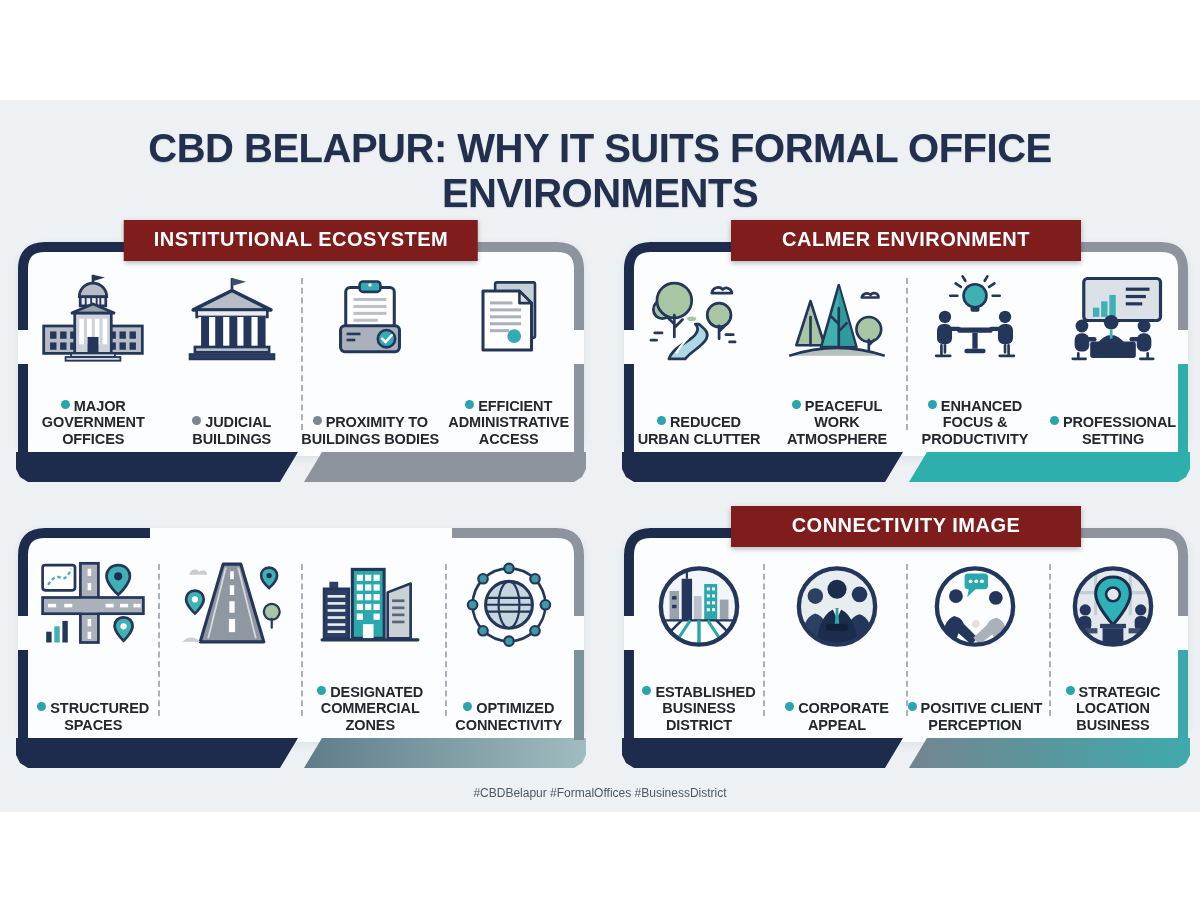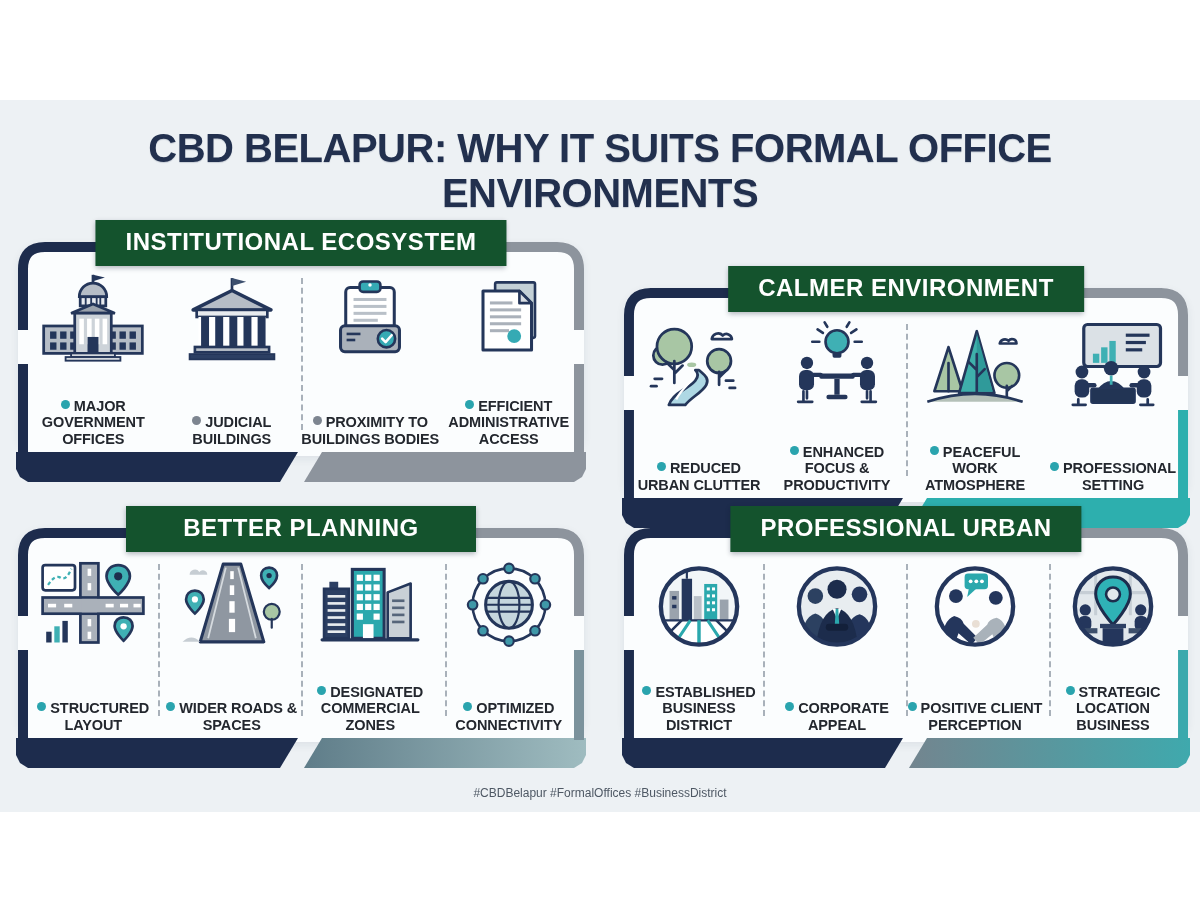--- a/index.html
+++ b/index.html
@@ -7,24 +7,24 @@
     --bg:#edf1f4; --ink:#23272e;
   }
   html,body{margin:0;padding:0;background:#fff;}
   .stage{position:relative;width:1200px;height:900px;background:#fff;overflow:hidden;
          font-family:"Liberation Sans",sans-serif;}
   .canvas{position:absolute;left:0;top:100px;width:1200px;height:712px;background:var(--bg);}
   .title{position:absolute;top:26px;left:0;width:100%;text-align:center;margin:0;
          font-size:40px;font-weight:700;color:#22304e;letter-spacing:-0.5px;
          text-shadow:0 1px 1px rgba(30,45,75,.18);}
   .panel{position:absolute;width:574px;height:262px;}
-  .p1{left:14px;top:120px;} .p2{left:620px;top:120px;width:572px;margin-top:46px;}
+  .p1{left:14px;top:120px;} .p2{left:620px;top:120px;width:572px;}
   .p3{left:14px;top:406px;} .p4{left:620px;top:406px;width:572px;}
   .pheader{position:absolute;top:0;left:50%;transform:translateX(-50%);z-index:3;
-           background:#14532d;color:#fff;font-weight:700;font-size:24px;letter-spacing:.5px;
+           background:#7f1d1d;color:#fff;font-weight:700;font-size:20px;letter-spacing:.5px;
            padding:8px 30px 10px;min-width:290px;text-align:center;white-space:nowrap;
            box-shadow:0 2px 5px rgba(10,20,40,.3);}
   .pbox{position:absolute;left:4px;right:4px;top:22px;height:214px;background:#fbfdfe;
         border-radius:24px;box-shadow:0 3px 8px rgba(30,45,75,.08);}
   .frame{position:absolute;left:4px;top:22px;width:calc(100% - 8px);height:214px;z-index:2;pointer-events:none;}
   .frame path{fill:none;stroke-width:10;}
   .fl{stroke:var(--navy);}
   .frt{stroke:var(--gray);}
   .frb{stroke:var(--gray);}
   .p2 .frb{stroke:#2dafae;} .p3 .frb{stroke:#7b929c;} .p4 .frb{stroke:#3aa9ad;}
@@ -192,53 +192,53 @@
               <rect x="88" y="66" width="11" height="3" rx="1.5" fill="#24365a"></rect>
                 <rect x="92" y="74" width="9" height="3" rx="1.5" fill="#24365a"></rect>
               <ellipse cx="52" cy="50" rx="5" ry="2.5" fill="#a8c6a4"></ellipse>
             </svg>
           </div>
           <div class="lab"><span class="dot t"></span><span>REDUCED URBAN CLUTTER</span></div>
         </div>
         <div class="col">
           <div class="icon">
             <svg width="106" height="95" viewBox="0 0 120 104">
+              <path d="M88 26 a6 6 0 0 1 10 -3 a5 5 0 0 1 9 3 z" fill="#fff" stroke="#24365a" stroke-width="3" stroke-linejoin="round"></path>
+              <polygon points="30,30 14,80 46,80" fill="#a8c6a4" stroke="#24365a" stroke-width="3" stroke-linejoin="round"></polygon>
+              <path d="M30 48 v32" stroke="#24365a" stroke-width="3" stroke-linecap="round"></path>
+              <polygon points="62,12 42,82 82,82" fill="#3fb0ab" stroke="#24365a" stroke-width="3" stroke-linejoin="round"></polygon>
+              <polygon points="62,14 62,80 80,80" fill="#2f9a9a"></polygon>
+              <path d="M62 38 v44 M62 56 l-9 -9 M62 64 l9 -9" stroke="#24365a" stroke-width="3" stroke-linecap="round"></path>
+              <circle cx="96" cy="62" r="14" fill="#a8c6a4" stroke="#24365a" stroke-width="3"></circle>
+              <path d="M96 74 v14 M96 80 l6 -6" stroke="#24365a" stroke-width="3" stroke-linecap="round"></path>
+              <path d="M6 92 Q60 74 114 92" fill="#b4c0b8" stroke="#24365a" stroke-width="3"></path>
+            </svg>
+          </div>
+          <div class="lab"><span class="dot t"></span><span>PEACEFUL WORK ATMOSPHERE</span></div>
+        </div>
+        <div class="col">
+          <div class="icon">
+            <svg width="106" height="95" viewBox="0 0 120 104">
               <circle cx="60" cy="24" r="13" fill="#3fb0b4" stroke="#24365a" stroke-width="3"></circle>
               <rect x="55" y="36" width="10" height="6" rx="2" fill="#24365a"></rect>
               <path d="M38 10 l6 4 M82 10 l-6 4 M32 24 h8 M80 24 h8 M46 2 l3 5 M74 2 l-3 5" stroke="#24365a" stroke-width="3" stroke-linecap="round"></path>
               <circle cx="26" cy="48" r="7" fill="#24365a"></circle>
               <rect x="17" y="56" width="17" height="23" rx="7" fill="#24365a"></rect>
               <rect x="28" y="59" width="16" height="5" rx="2.5" fill="#24365a"></rect>
               <path d="M22 80 v12 M16 92 h16 M26 80 v8" stroke="#24365a" stroke-width="3" stroke-linecap="round"></path>
               <circle cx="94" cy="48" r="7" fill="#24365a"></circle>
               <rect x="86" y="56" width="17" height="23" rx="7" fill="#24365a"></rect>
               <rect x="76" y="59" width="16" height="5" rx="2.5" fill="#24365a"></rect>
               <path d="M98 80 v12 M88 92 h16 M94 80 v8" stroke="#24365a" stroke-width="3" stroke-linecap="round"></path>
               <rect x="40" y="60" width="40" height="6" rx="2" fill="#24365a"></rect>
               <rect x="57" y="66" width="6" height="18" fill="#24365a"></rect>
               <rect x="48" y="84" width="24" height="5" rx="2.5" fill="#24365a"></rect>
             </svg>
           </div>
           <div class="lab"><span class="dot t"></span><span>ENHANCED FOCUS &amp; PRODUCTIVITY</span></div>
-        </div>
-        <div class="col">
-          <div class="icon">
-            <svg width="106" height="95" viewBox="0 0 120 104">
-              <path d="M88 26 a6 6 0 0 1 10 -3 a5 5 0 0 1 9 3 z" fill="#fff" stroke="#24365a" stroke-width="3" stroke-linejoin="round"></path>
-              <polygon points="30,30 14,80 46,80" fill="#a8c6a4" stroke="#24365a" stroke-width="3" stroke-linejoin="round"></polygon>
-              <path d="M30 48 v32" stroke="#24365a" stroke-width="3" stroke-linecap="round"></path>
-              <polygon points="62,12 42,82 82,82" fill="#3fb0ab" stroke="#24365a" stroke-width="3" stroke-linejoin="round"></polygon>
-              <polygon points="62,14 62,80 80,80" fill="#2f9a9a"></polygon>
-              <path d="M62 38 v44 M62 56 l-9 -9 M62 64 l9 -9" stroke="#24365a" stroke-width="3" stroke-linecap="round"></path>
-              <circle cx="96" cy="62" r="14" fill="#a8c6a4" stroke="#24365a" stroke-width="3"></circle>
-              <path d="M96 74 v14 M96 80 l6 -6" stroke="#24365a" stroke-width="3" stroke-linecap="round"></path>
-              <path d="M6 92 Q60 74 114 92" fill="#b4c0b8" stroke="#24365a" stroke-width="3"></path>
-            </svg>
-          </div>
-          <div class="lab"><span class="dot t"></span><span>PEACEFUL WORK ATMOSPHERE</span></div>
         </div>
         <div class="col">
           <div class="icon">
             <svg width="110" height="95" viewBox="0 0 120 104">
               <rect x="28" y="6" width="84" height="46" rx="4" fill="#dbe1e6" stroke="#24365a" stroke-width="3.5"></rect>
               <rect x="38" y="38" width="7" height="10" fill="#3fb0b4"></rect>
                 <rect x="47" y="31" width="7" height="17" fill="#3fb0b4"></rect>
                 <rect x="56" y="24" width="7" height="24" fill="#3fb0b4"></rect>
               <rect x="74" y="16" width="26" height="3.5" fill="#24365a"></rect>
                 <rect x="74" y="24" width="22" height="3.5" fill="#24365a"></rect>
@@ -271,21 +271,20 @@
       <div class="pbox"></div>
       <svg class="frame" viewBox="0 0 566 214" preserveAspectRatio="none">
         <path class="fl" d="M132 5 H27 Q5 5 5 27 V88"></path>
           <path class="fl" d="M5 122 V212"></path>
         <path class="frt" d="M434 5 H539 Q561 5 561 27 V88"></path>
           <path class="frb" d="M561 122 V212"></path>
       </svg>
       <div class="divider d25"></div>
       <div class="divider d50"></div>
       <div class="divider d75"></div>
-      <div class="pheader"><span>BETTER PLANNING</span></div>
       <div class="cols">
         <div class="col">
           <div class="icon">
             <svg width="108" height="95" viewBox="0 0 120 104">
               <rect x="46" y="4" width="20" height="88" fill="#aab1ba" stroke="#24365a" stroke-width="3"></rect>
               <rect x="4" y="42" width="112" height="18" fill="#aab1ba" stroke="#24365a" stroke-width="3"></rect>
               <rect x="47.5" y="43.5" width="17" height="15" fill="#aab1ba"></rect>
               <rect x="54" y="10" width="4" height="8" fill="#fff"></rect>
                 <rect x="54" y="26" width="4" height="8" fill="#fff"></rect>
               <rect x="54" y="66" width="4" height="8" fill="#fff"></rect>
@@ -299,42 +298,41 @@
               <path d="M10 28 q8 -12 14 -8 t12 -10" stroke="#3fb0b4" stroke-width="2.5" stroke-dasharray="4 3" fill="none"></path>
               <path d="M88 6 c-8 0 -13 5.5 -13 12.5 0 9 13 20.5 13 20.5 s13 -11.5 13 -20.5 C101 11.5 96 6 88 6 z" fill="#3fb0b4" stroke="#24365a" stroke-width="3"></path>
               <circle cx="88" cy="18.5" r="4.5" fill="#1d2d4d"></circle>
               <path d="M94 64 c-6 0 -10 4.2 -10 9.8 0 7 10 16.2 10 16.2 s10 -9.2 10 -16.2 C104 68.2 100 64 94 64 z" fill="#3fb0b4" stroke="#24365a" stroke-width="3"></path>
               <circle cx="94" cy="74" r="3.5" fill="#fff"></circle>
               <rect x="8" y="80" width="6" height="12" fill="#24365a"></rect>
                 <rect x="17" y="74" width="6" height="18" fill="#3fb0b4"></rect>
                 <rect x="26" y="68" width="6" height="24" fill="#24365a"></rect>
             </svg>
           </div>
-          <div class="lab"><span class="dot t"></span><span>STRUCTURED LAYOUT</span></div>
+          <div class="lab"><span class="dot t"></span><span>STRUCTURED SPACES</span></div>
         </div>
         <div class="col">
           <div class="icon">
             <svg width="106" height="95" viewBox="0 0 120 104">
               <path d="M12 16 a6 6 0 0 1 11 -3 a5 5 0 0 1 9 3 z" fill="#c6cdd3"></path>
               <polygon points="50,4 70,4 96,92 24,92" fill="#8f97a1" stroke="#24365a" stroke-width="3.5" stroke-linejoin="round"></polygon>
               <path d="M53 8 L33 88 M67 8 L87 88" stroke="#e8ecef" stroke-width="2" opacity="0.8"></path>
               <rect x="58" y="12" width="4" height="9" fill="#fff"></rect>
                 <rect x="57.5" y="28" width="5" height="11" fill="#fff"></rect>
               <rect x="57" y="46" width="6" height="13" fill="#fff"></rect>
                 <rect x="56.5" y="66" width="7" height="15" fill="#fff"></rect>
               <path d="M18 34 c-6 0 -10 4.2 -10 9.8 0 7 10 16.2 10 16.2 s10 -9.2 10 -16.2 C28 38.2 24 34 18 34 z" fill="#3fb0b4" stroke="#24365a" stroke-width="3"></path>
               <circle cx="18" cy="44" r="3.5" fill="#fff"></circle>
               <path d="M102 8 c-5.5 0 -9 3.8 -9 8.8 0 6.3 9 14.2 9 14.2 s9 -7.9 9 -14.2 C111 11.8 107.5 8 102 8 z" fill="#3fb0b4" stroke="#24365a" stroke-width="3"></path>
               <circle cx="102" cy="17" r="3" fill="#1d2d4d"></circle>
               <circle cx="105" cy="58" r="9" fill="#a8c6a4" stroke="#24365a" stroke-width="2.5"></circle>
               <path d="M105 66 v10" stroke="#24365a" stroke-width="2.5" stroke-linecap="round"></path>
               <path d="M4 92 q10 -10 20 0 z" fill="#c6cdd3"></path>
             </svg>
           </div>
-          <div class="lab"><span class="dot t"></span><span>WIDER ROADS &amp; SPACES</span></div>
         </div>
         <div class="col">
           <div class="icon">
             <svg width="106" height="95" viewBox="0 0 120 104">
               <rect x="14" y="24" width="10" height="8" fill="#2c3f63"></rect>
               <rect x="8" y="32" width="28" height="56" fill="#2c3f63" stroke="#24365a" stroke-width="3"></rect>
               <rect x="12" y="39" width="20" height="3" fill="#e8ecef"></rect>
                 <rect x="12" y="47" width="20" height="3" fill="#e8ecef"></rect>
               <rect x="12" y="55" width="20" height="3" fill="#e8ecef"></rect>
                 <rect x="12" y="63" width="20" height="3" fill="#e8ecef"></rect>
@@ -396,21 +394,21 @@
       <div class="pbox"></div>
       <svg class="frame" viewBox="0 0 566 214" preserveAspectRatio="none">
         <path class="fl" d="M132 5 H27 Q5 5 5 27 V88"></path>
           <path class="fl" d="M5 122 V212"></path>
         <path class="frt" d="M434 5 H539 Q561 5 561 27 V88"></path>
           <path class="frb" d="M561 122 V212"></path>
       </svg>
       <div class="divider d25"></div>
       <div class="divider d50"></div>
       <div class="divider d75"></div>
-      <div class="pheader"><span>PROFESSIONAL URBAN</span></div>
+      <div class="pheader"><span>CONNECTIVITY IMAGE</span></div>
       <div class="cols">
         <div class="col">
           <div class="icon">
             <svg width="104" height="95" viewBox="0 0 120 104">
               <defs>
                   <clipPath id="c13">
                     <circle cx="60" cy="52" r="44"></circle>
                   </clipPath>
                 </defs>
               <circle cx="60" cy="52" r="44" fill="#f2f6f8"></circle>

